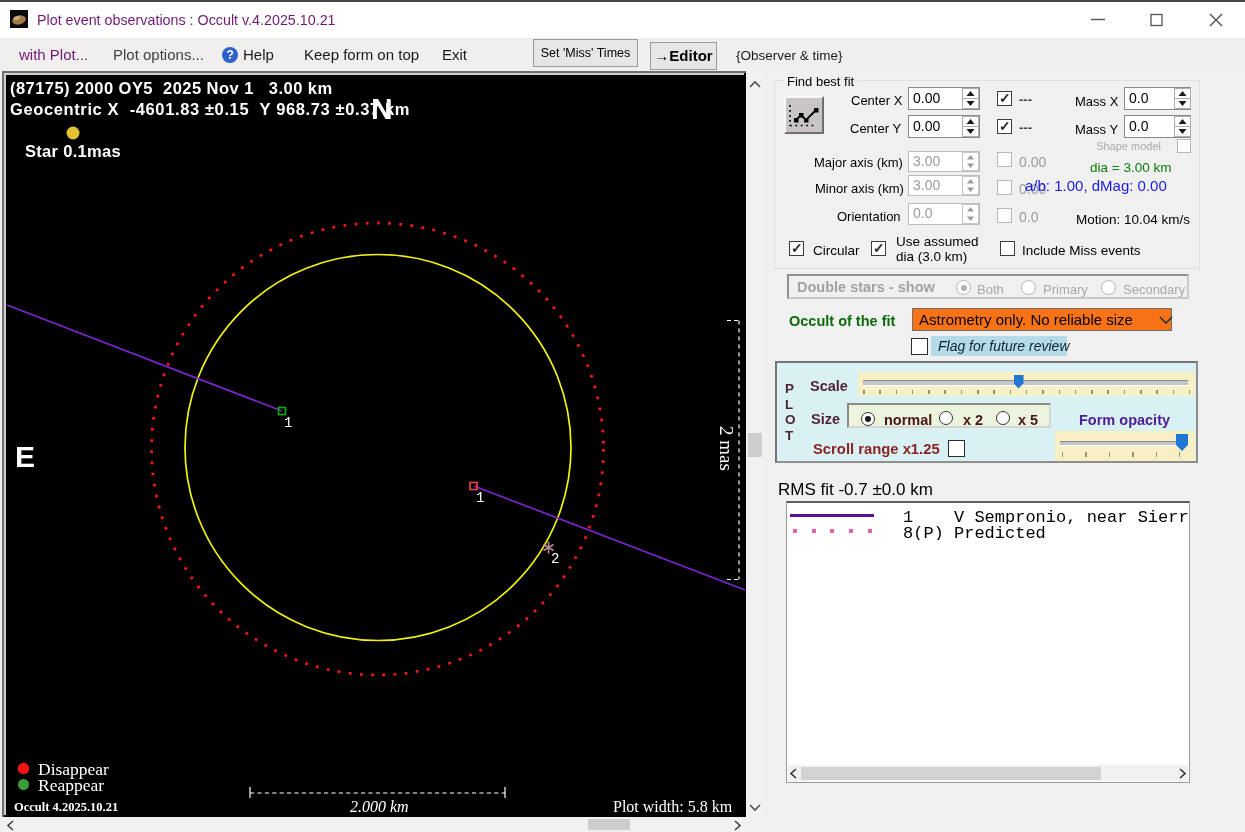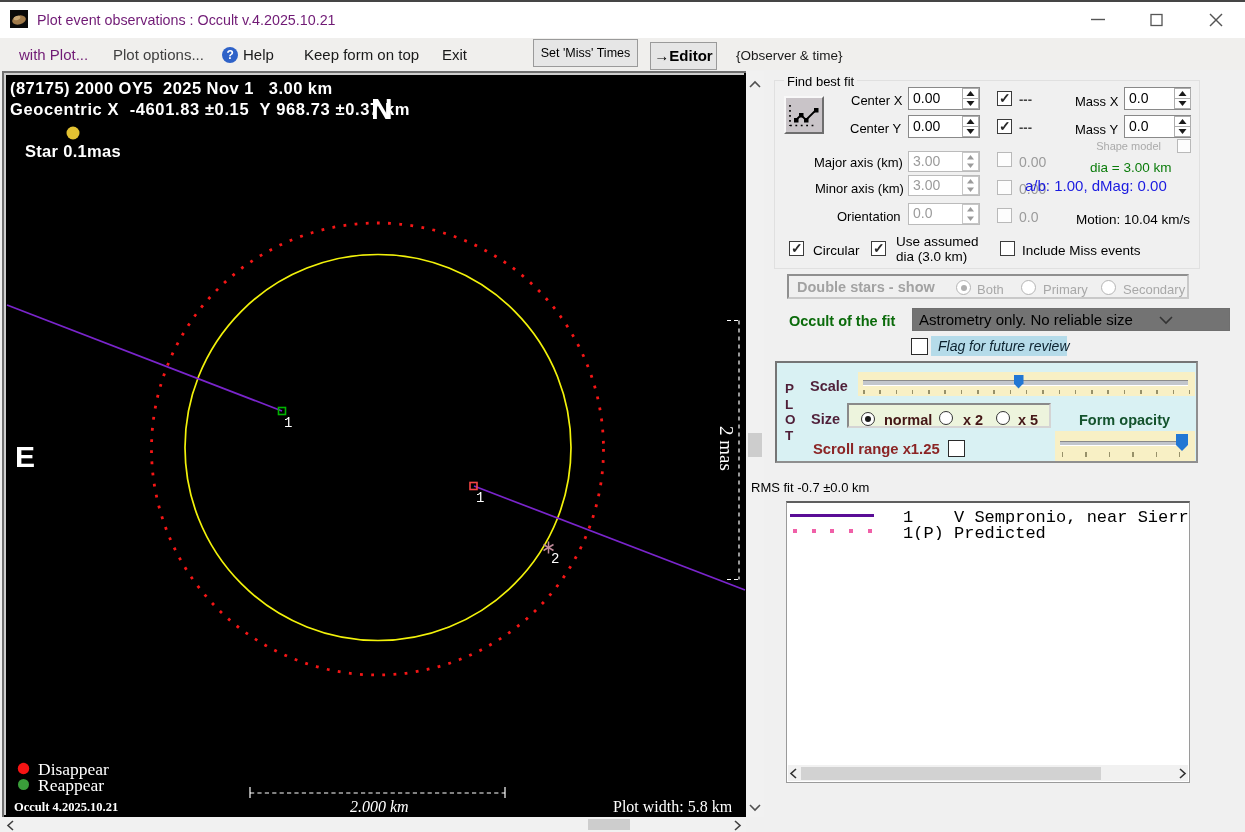--- a/index.html
+++ b/index.html
@@ -232,21 +232,21 @@
 <div class="lbl" style="left:797px;top:279px;font-size:14.5px;font-weight:bold;color:#a2a2a2">Double stars - show</div>
 <div class="rad" style="left:956px;top:280px;width:15px;height:15px;border:1px solid #b5b5b5"></div>
 <div class="rad" style="left:960.5px;top:284.5px;width:6px;height:6px;background:#b0b0b0"></div>
 <div class="lbl" style="left:977px;top:282px;color:#a8a8a8">Both</div>
 <div class="rad" style="left:1021px;top:280px;width:15px;height:15px;border:1px solid #b5b5b5"></div>
 <div class="lbl" style="left:1043px;top:282px;color:#a8a8a8">Primary</div>
 <div class="rad" style="left:1101px;top:280px;width:15px;height:15px;border:1px solid #b5b5b5"></div>
 <div class="lbl" style="left:1123px;top:282px;color:#a8a8a8">Secondary</div>
 
 <div class="lbl" style="left:789px;top:313px;font-size:14.5px;font-weight:bold;color:#0b6b0b">Occult of the fit</div>
-<div class="a" style="left:912px;top:308px;width:318px;height:23px;background:#737373;border:1px solid #6f6f6f;box-sizing:border-box;font-size:15px;line-height:21px;padding-left:6px">Astrometry only. No reliable size</div>
+<div class="a" style="left:912px;top:308px;width:260px;height:23px;background:#f97316;border:1px solid #6f6f6f;box-sizing:border-box;font-size:15px;line-height:21px;padding-left:6px">Astrometry only. No reliable size</div>
 <svg class="a" style="left:1158px;top:314px" width="16" height="12">
     <path d="M2 3 L8 9 L14 3" fill="none" stroke="#333" stroke-width="1.6"></path>
   </svg>
 
 <div class="cb" style="left:911px;top:338px;width:17px;height:17px;border-color:#2a2a2a"></div>
 <div class="a" style="left:931px;top:336px;width:136px;height:20px;background:#b5dbe9"></div>
 <div class="lbl" style="left:938px;top:338px;font-size:14px;font-style:italic;color:#0d2330">Flag for future review</div>
 
 <div class="a" style="left:775px;top:361px;width:423px;height:102px;background:#d9f1f3;border:2px solid;border-color:#757575 #8f8f8f #8f8f8f #757575;box-sizing:border-box"></div>
 <div class="lbl" style="left:785px;top:381px;font-weight:bold;color:#4f1f38;line-height:15.6px;font-size:13.5px">P<br>L<br>O<br>T</div>
@@ -259,35 +259,35 @@
 <div class="lbl" style="left:811px;top:411px;font-size:14.5px;font-weight:bold;color:#4f1f38">Size</div>
 
 <div class="a" style="left:847px;top:403px;width:204px;height:25px;background:#edf4dd;border:2px solid;border-color:#8a8a8a #d4d4d4 #d4d4d4 #8a8a8a;box-sizing:border-box"></div>
 <div class="rad" style="left:861px;top:411.5px;width:14px;height:14px;border:1.4px solid #333"></div>
 <div class="rad" style="left:865px;top:415.5px;width:6px;height:6px;background:#1a1a1a"></div>
 <div class="lbl" style="left:884px;top:412px;font-size:14.5px;font-weight:bold;color:#441616">normal</div>
 <div class="rad" style="left:939px;top:411px;width:14px;height:14px;border:1.4px solid #333"></div>
 <div class="lbl" style="left:963px;top:412px;font-size:14.5px;font-weight:bold;color:#441616">x 2</div>
 <div class="rad" style="left:996px;top:411px;width:14px;height:14px;border:1.4px solid #333"></div>
 <div class="lbl" style="left:1018px;top:412px;font-size:14.5px;font-weight:bold;color:#441616">x 5</div>
-<div class="lbl" style="left:1079px;top:412px;font-size:14.5px;font-weight:bold;color:#14532d">Form opacity</div>
+<div class="lbl" style="left:1079px;top:412px;font-size:14.5px;font-weight:bold;color:#4c1d95">Form opacity</div>
 
 <div class="lbl" style="left:813px;top:441px;font-size:14.8px;font-weight:bold;color:#8b2525">Scroll range x1.25</div>
 <div class="cb" style="left:948px;top:440px;width:17px;height:17px;border-color:#2a2a2a"></div>
 
 <div class="a" style="left:1055px;top:431px;width:140px;height:30px;background:#f8f0c5"></div>
 <div class="a" style="left:1060px;top:441px;width:128px;height:3px;background:#c2c6cc;border-top:1px solid #8a8a8a;border-bottom:1px solid #fff"></div>
 <div class="a" style="left:1062px;top:452px;width:125px;height:4.5px;background:repeating-linear-gradient(90deg,#97916a 0 1.5px,transparent 1.5px 23.4px)"></div>
 <div class="a" style="left:1176px;top:434px;width:12px;height:17px;background:#2277d4;clip-path:polygon(0 0,100% 0,100% 65%,50% 100%,0 65%)"></div>
 
-<div class="lbl" style="left:751px;top:480px;font-size:13px">RMS fit -0.7 ±0.0 km</div>
+<div class="lbl" style="left:778px;top:480px;font-size:17px">RMS fit -0.7 ±0.0 km</div>
 <div class="a" style="left:786px;top:501px;width:404px;height:282px;background:#fff;border:1px solid #9a9a9a;border-top:2px solid #5f5f5f;box-sizing:border-box"></div>
 <div class="a" style="left:790px;top:513.5px;width:84px;height:3px;background:#5a0d96"></div>
 <div class="a" style="left:903px;top:508px;width:285px;height:16px;overflow:hidden;font-family:'Liberation Mono',monospace;font-size:17px;white-space:pre">1    V Sempronio, near Sierra</div>
-<div class="a" style="left:903px;top:524px;width:285px;height:16px;overflow:hidden;font-family:'Liberation Mono',monospace;font-size:17px;white-space:pre">1(P) Predicted</div>
+<div class="a" style="left:903px;top:524px;width:285px;height:16px;overflow:hidden;font-family:'Liberation Mono',monospace;font-size:17px;white-space:pre">8(P) Predicted</div>
 <div class="a" style="left:793px;top:529px;width:4px;height:4px;background:#f060a8"></div>
 <div class="a" style="left:811.5px;top:529px;width:4px;height:4px;background:#f060a8"></div>
 <div class="a" style="left:830px;top:529px;width:4px;height:4px;background:#f060a8"></div>
 <div class="a" style="left:848.5px;top:529px;width:4px;height:4px;background:#f060a8"></div>
 <div class="a" style="left:867.5px;top:529px;width:4px;height:4px;background:#f060a8"></div>
 
 <div class="a" style="left:788px;top:765px;width:400px;height:16px;background:#f1f1f1"></div>
 <div class="a" style="left:801px;top:766.5px;width:300px;height:13px;background:#d2d2d2"></div>
 <svg class="a" style="left:788px;top:767px" width="12" height="12">
     <path d="M8 2 L3 6.5 L8 11" fill="none" stroke="#303030" stroke-width="1.6"></path>

